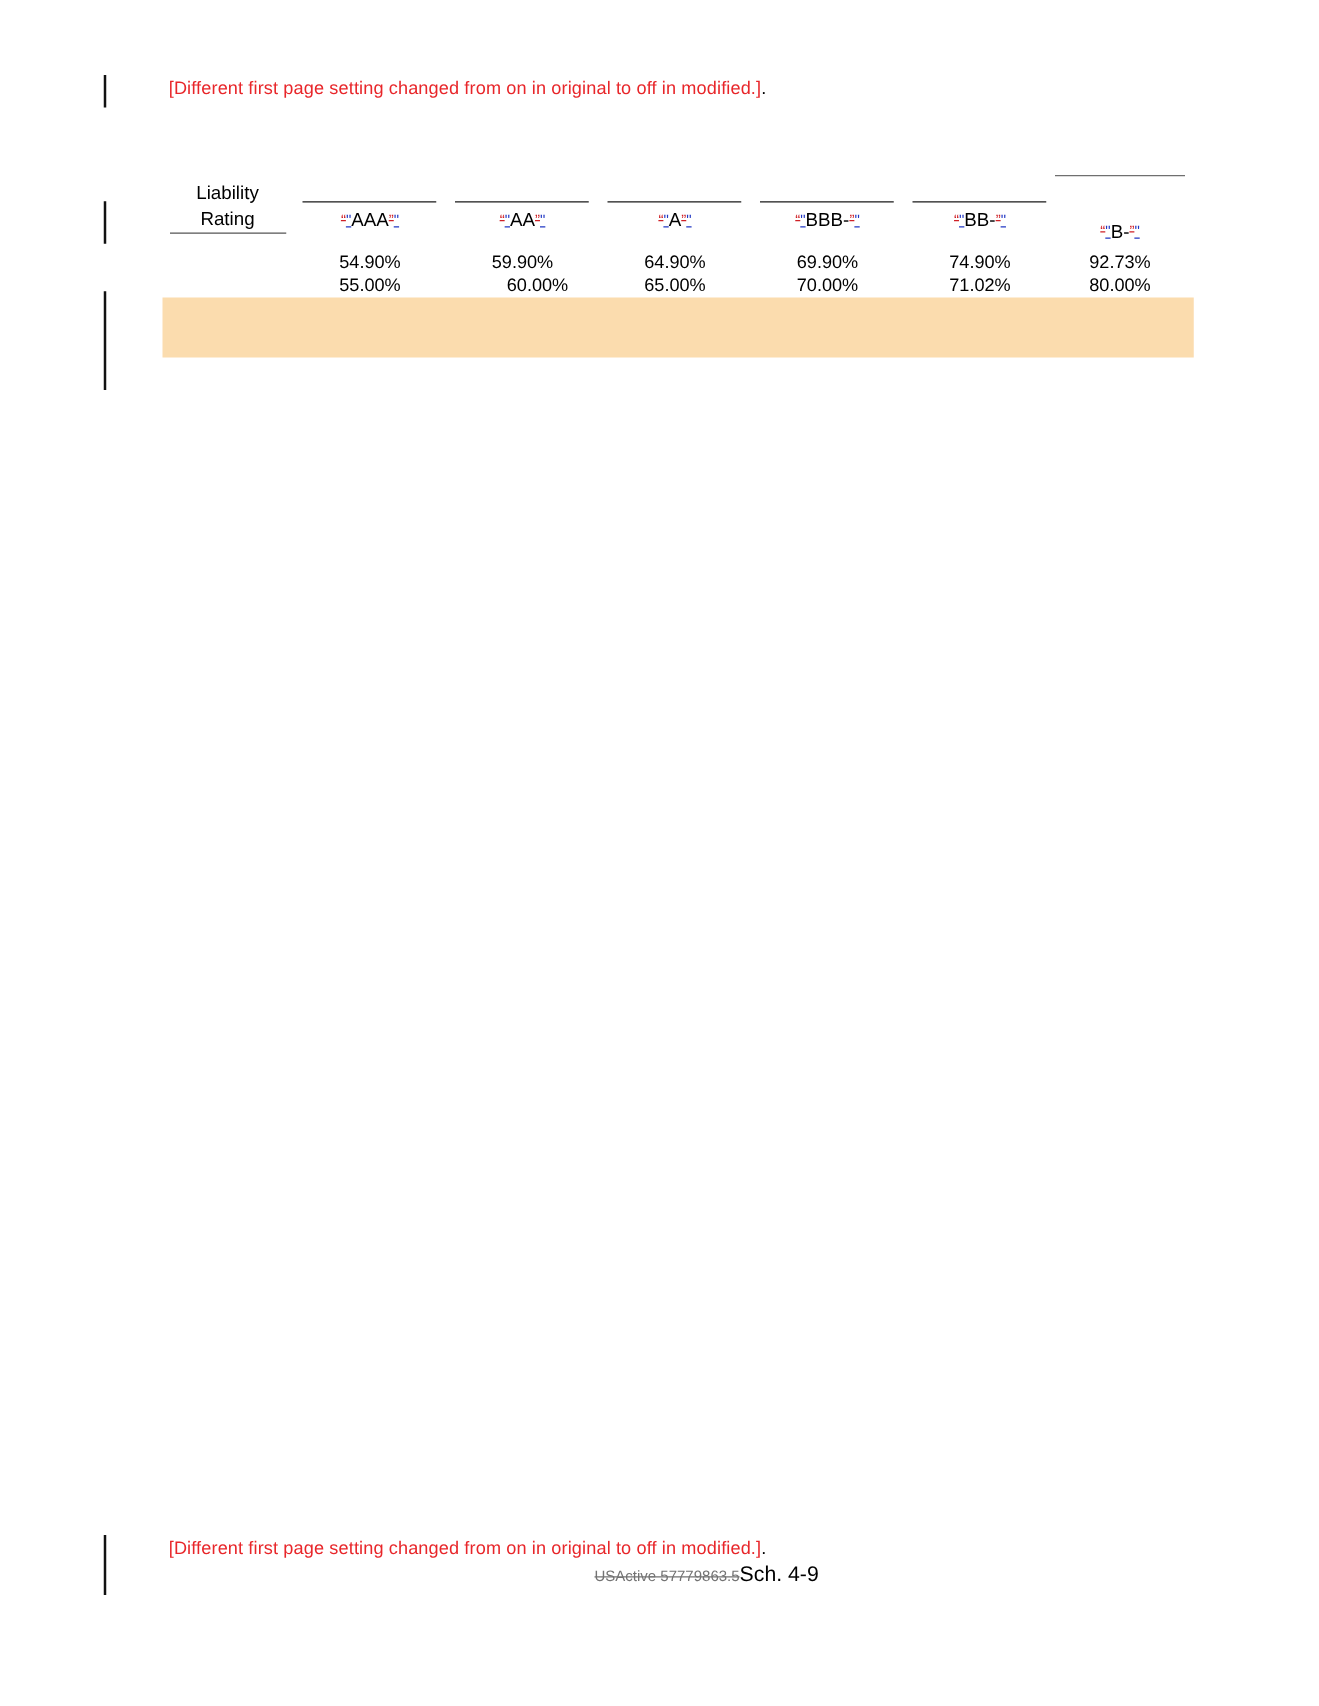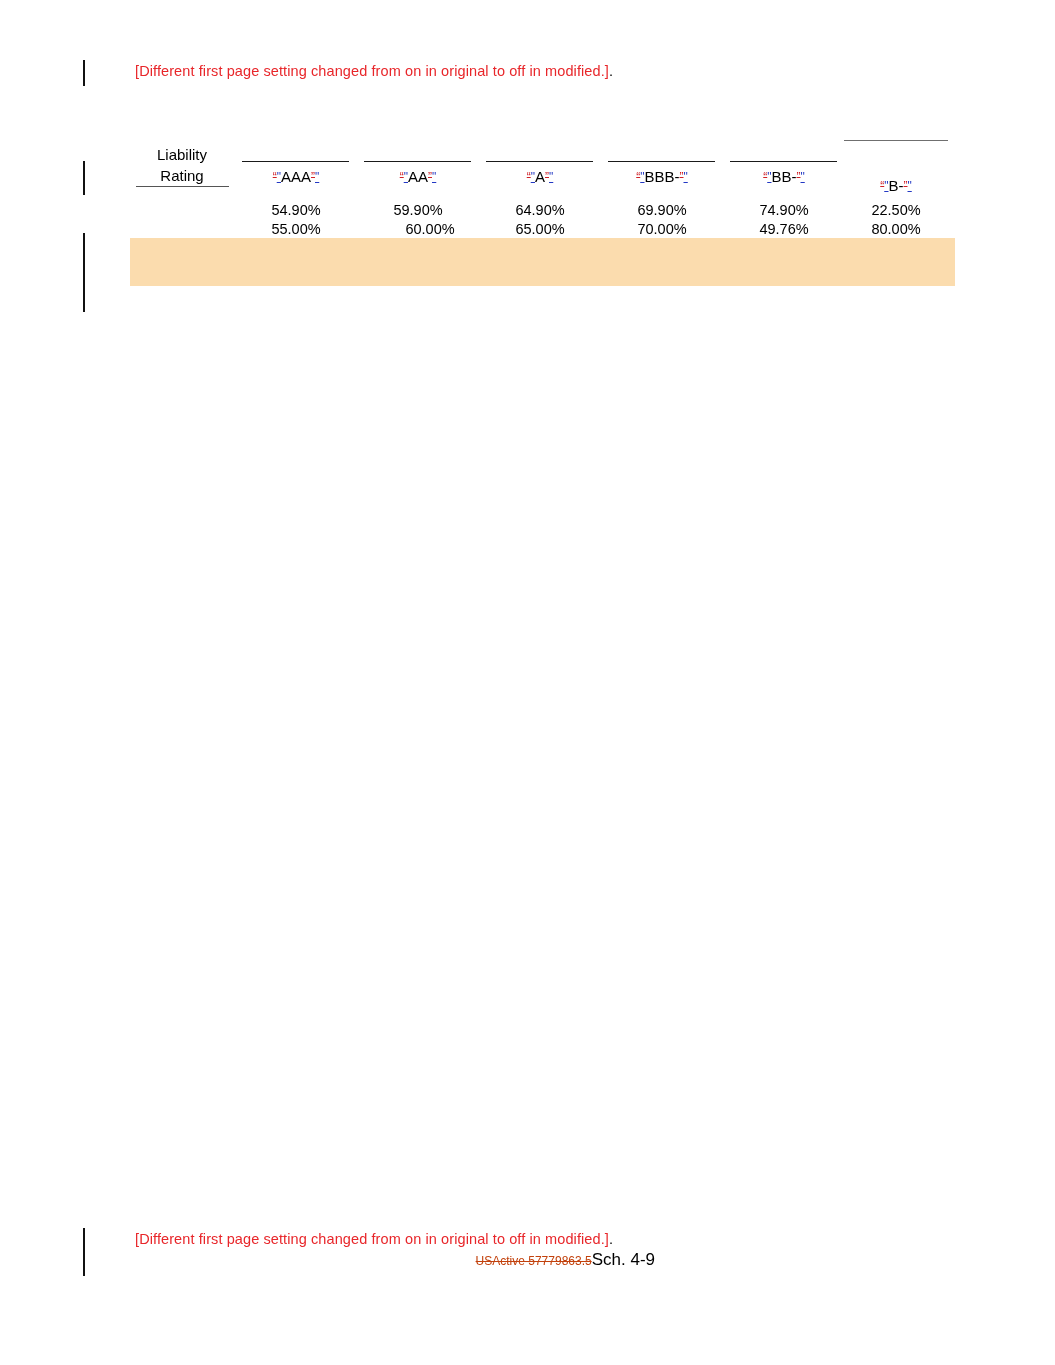--- a/index.html
+++ b/index.html
@@ -130,21 +130,21 @@
   
   .footer-line {
     position: absolute;
     left: 119px;
     top: 1250px;
     width: 520px;
     text-align: right;
     white-space: nowrap;
   }
   .doc-id {
-    color: #c2410c;
+    color: #737373;
     font-size: 12px;
     text-decoration: line-through;
     text-align: right;
   }
   .page-num {
     color: #000000;
     font-size: 17px;
   }
 </style>
 </head>
@@ -184,27 +184,27 @@
 
     <div class="col-head" style="left:714px;"><span class="q-del">“</span><span class="q-ins">"</span><span>BB-</span><span class="q-del">”</span><span class="q-ins">"</span></div>
 
     <div class="col-head last" style="left:826px;"><span class="q-del">“</span><span class="q-ins">"</span><span>B-</span><span class="q-del">”</span><span class="q-ins">"</span></div>
 
     <div class="cell row1" style="left:226px;text-align:center;">54.90%</div>
     <div class="cell row1" style="left:348px;">59.90%</div>
     <div class="cell row1" style="left:470px;">64.90%</div>
     <div class="cell row1" style="left:592px;">69.90%</div>
     <div class="cell row1" style="left:714px;">74.90%</div>
-    <div class="cell last row1" style="left:826px;">22.50%</div>
+    <div class="cell last row1" style="left:826px;">92.73%</div>
 
     <div class="cell row2" style="left:226px;">55.00%</div>
     <div class="cell row2" style="left:360px;">60.00%</div>
     <div class="cell row2" style="left:470px;">65.00%</div>
     <div class="cell row2" style="left:592px;">70.00%</div>
-    <div class="cell row2" style="left:714px;">49.76%</div>
+    <div class="cell row2" style="left:714px;">71.02%</div>
     <div class="cell last row2" style="left:826px;">80.00%</div>
 
   </div>
 
   <div class="highlight-block"></div>
 
   <div class="edit-note bottom"><span>[Different first page setting changed from on in original to off in modified.]</span><span class="tail">.</span></div>
 
   <div class="footer-line"><span class="doc-id">USActive 57779863.5</span><span class="page-num">Sch. 4-9</span></div>
 

